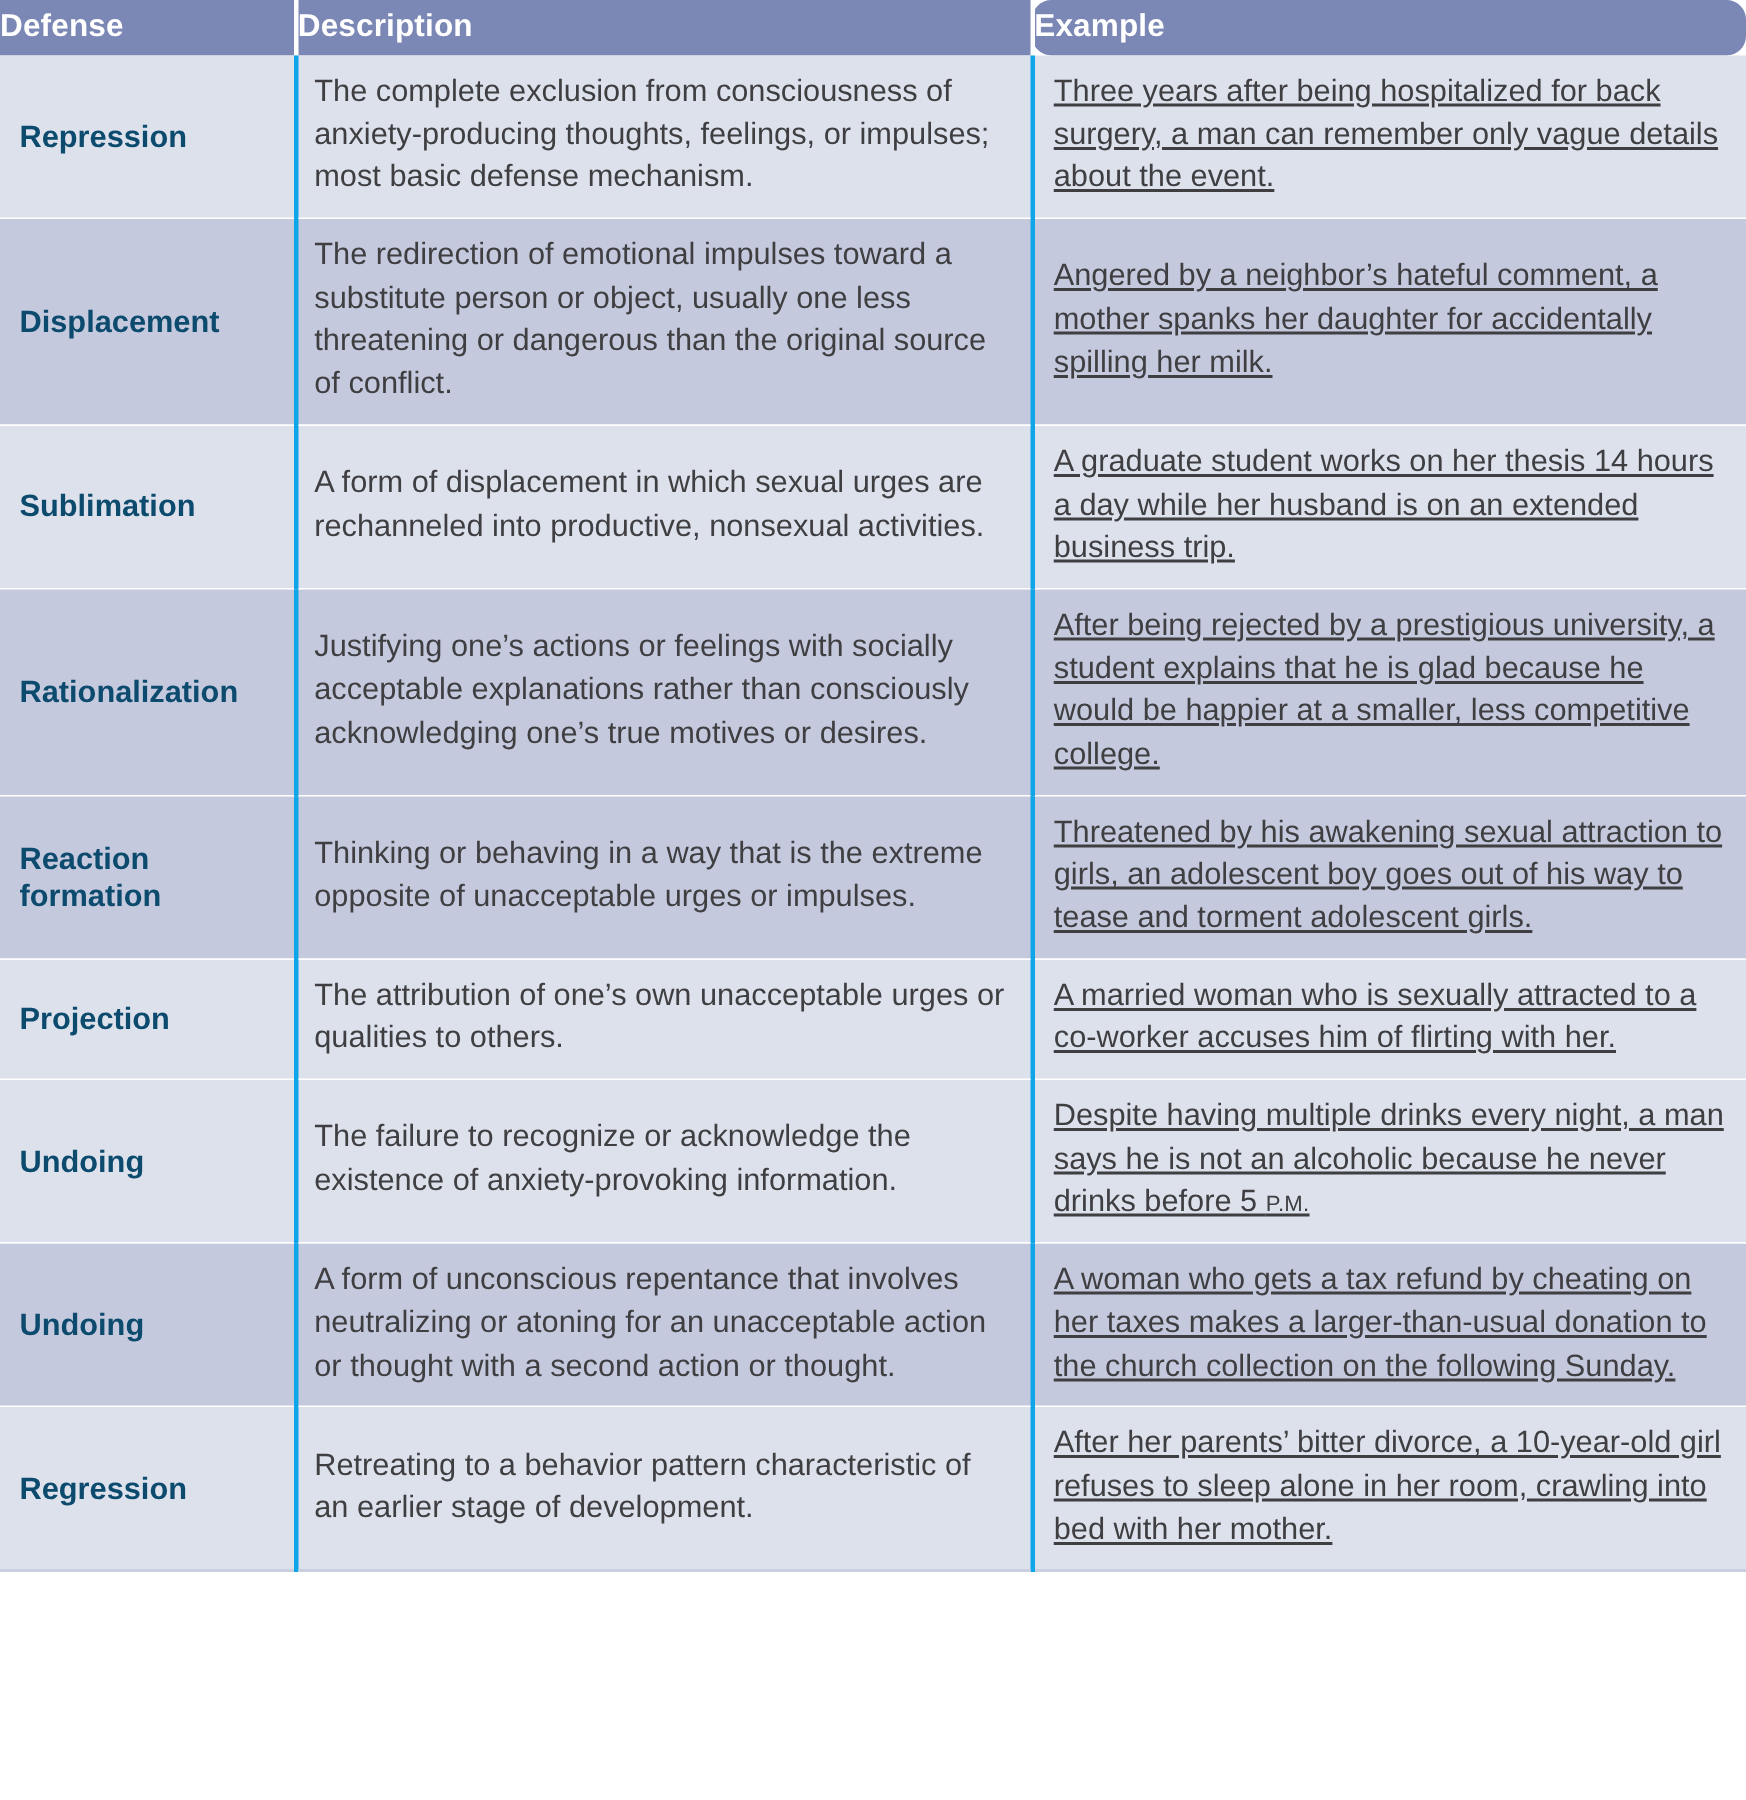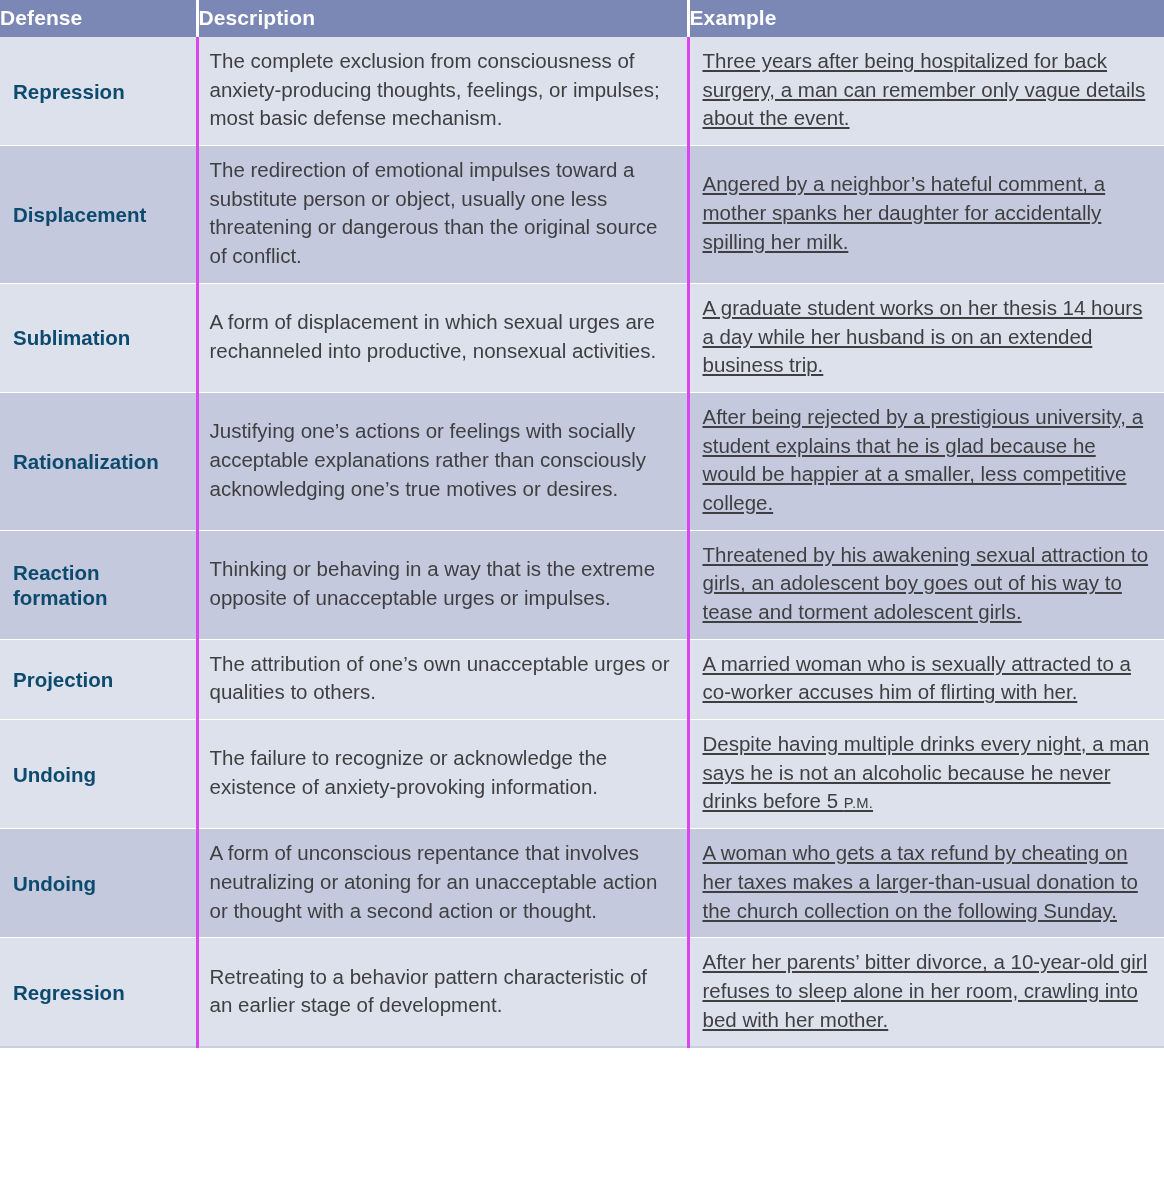--- a/index.html
+++ b/index.html
@@ -45,27 +45,27 @@
     padding: 6px 0 7px 0;
     height: 37px;
     box-sizing: border-box;
     border-right: 3px solid #ffffff;
     letter-spacing: 0.1px;
   }
   thead tr.header-row th:last-child { border-right: none; }
 
   th.th-defense     { padding-left: 13px; }
   th.th-description { padding-left: 11px; margin-left: 32px; }
-  th.th-example     { padding-left: 13px; }
+  th.th-example     { padding-left: 13px; border-radius: 13px; }
 
   
   tbody tr.data-row td {
     vertical-align: middle;
     box-sizing: border-box;
-    border-right: 3px solid #d946ef;
+    border-right: 3px solid #0ea5e9;
     border-bottom: 1px solid #ffffff;
   }
   tbody tr.data-row td:last-child { border-right: none; }
 
   tbody tr.row-light td { background: #dde1ec; }
   tbody tr.row-dark  td { background: #c4c9dd; }
 
   tbody tr.data-row:last-child td {
     border-bottom: 2px solid #c9cfdf;
   }

